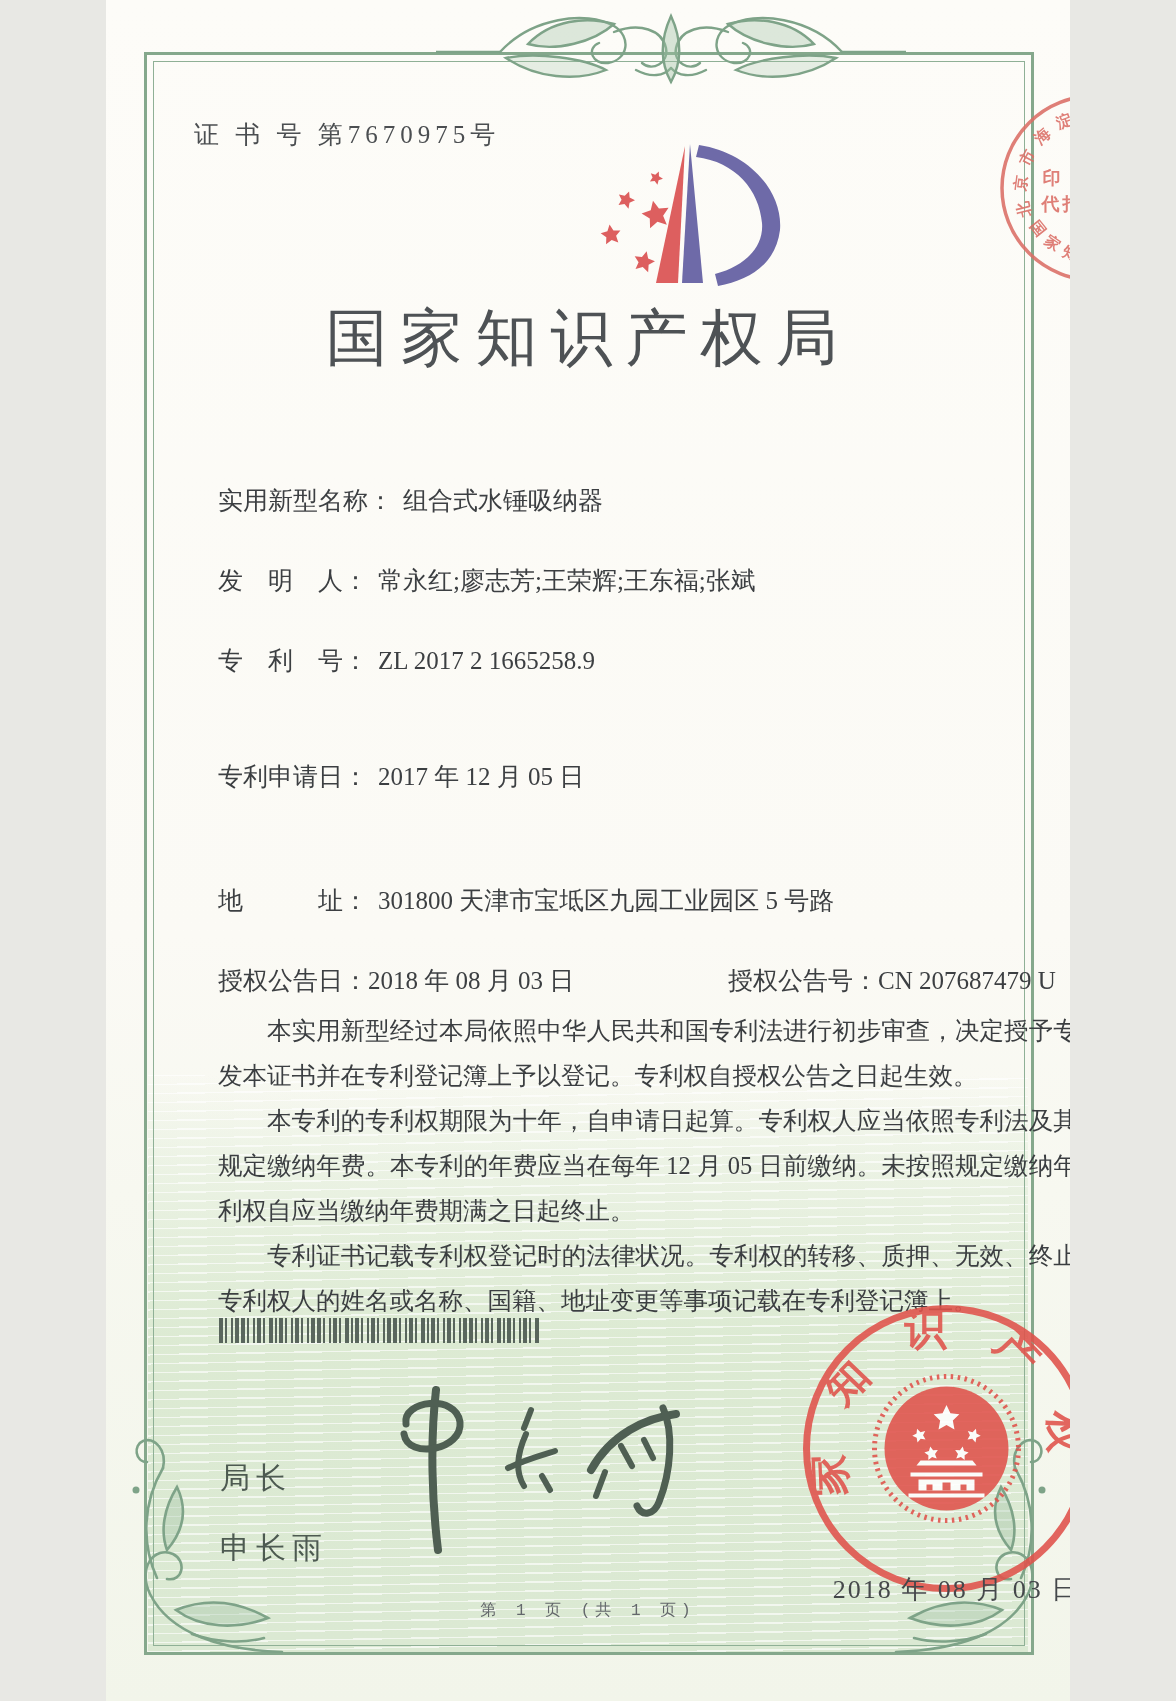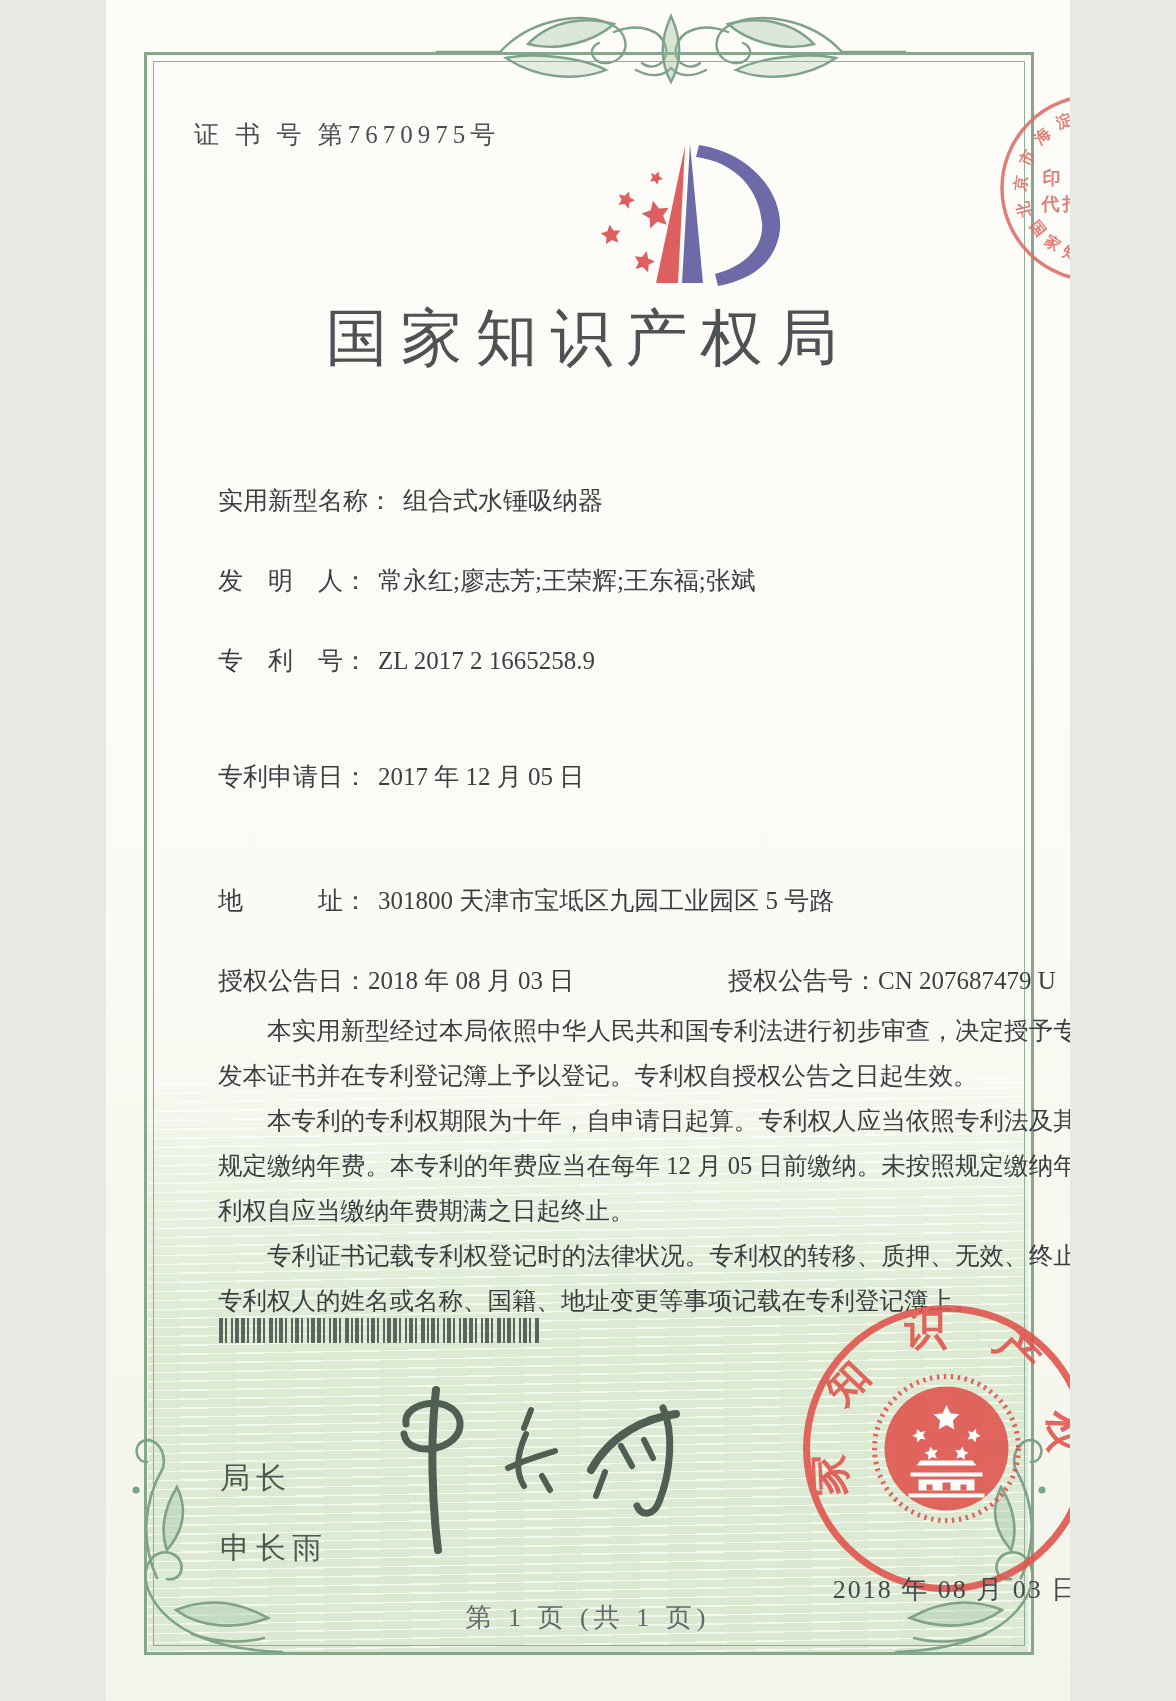--- a/index.html
+++ b/index.html
@@ -53,21 +53,21 @@
 
   .signer { position:absolute; left:114px; z-index:4; font-size:30px; letter-spacing:6px; color:#4d5a51; }
   .signer.t1 { top:1458px; } .signer.t2 { top:1528px; }
   .signature { position:absolute; left:252px; top:1372px; z-index:4; }
 
   .big-seal { position:absolute; left:688px; top:1296px; z-index:5; opacity:.88; }
   .seal-date { position:absolute; left:700px; top:1572px; width:300px; z-index:6; text-align:center;
     font-size:26px; letter-spacing:2px; color:#45484b; }
 
   .footer { position:absolute; left:0; right:0; top:1600px; z-index:4; text-align:center;
-    font-size:26px; letter-spacing:5px; color:#63676b; }
+    font-size:16px; letter-spacing:5px; color:#63676b;font-family:Liberation Mono, monospace; }
 </style>
 </head>
 <body>
 
 <div class="page">
 
   <svg width="0" height="0" style="position:absolute">
     <defs>
       <path id="st" d="M0,-10 L2.9,-3.9 L9.5,-3.1 L4.7,1.5 L5.9,8.1 L0,4.8 L-5.9,8.1 L-4.7,1.5 L-9.5,-3.1 L-2.9,-3.9 Z"></path>
     </defs>

